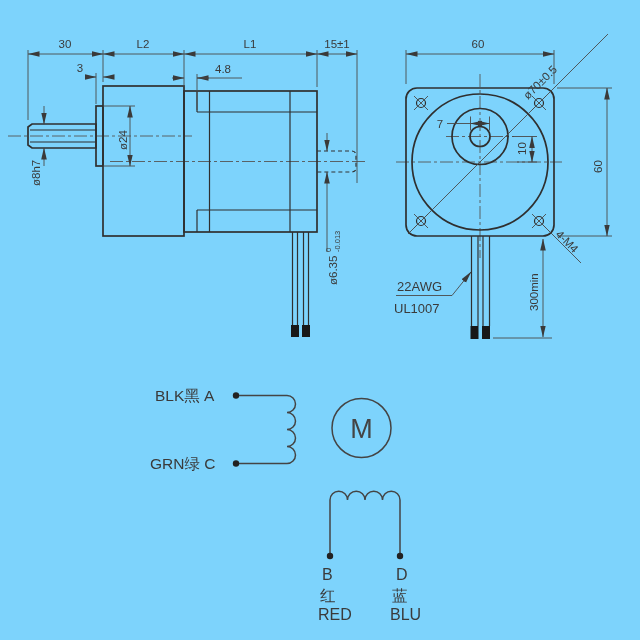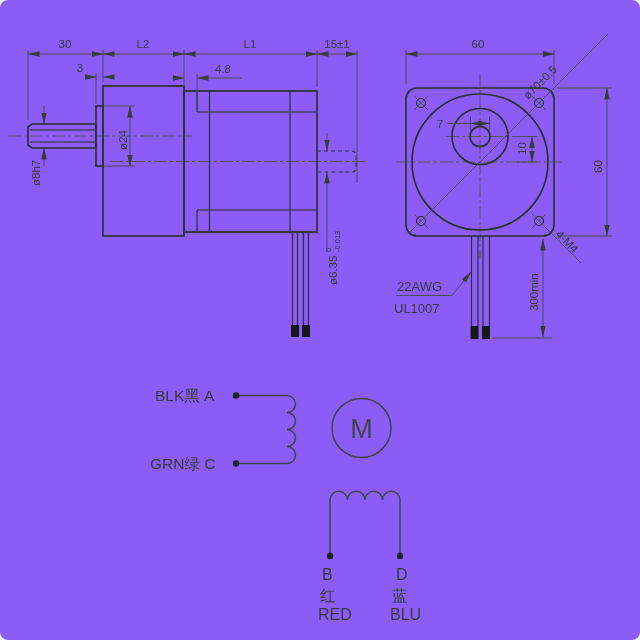--- a/index.html
+++ b/index.html
@@ -1,16 +1,16 @@
 <!DOCTYPE html>
 <html><head>
 <meta charset="utf-8">
 <style>
   html,body{margin:0;padding:0;background:#ffffff;}
-  .stage{width:640px;height:640px;position:relative;background:#8b5cf6;font-family:"Liberation Sans",sans-serif;border-radius:8px;}
+  .stage{width:640px;height:640px;position:relative;background:#7dd3fc;font-family:"Liberation Sans",sans-serif;}
   svg{display:block;}
   text{fill:#3a3a3a;font-family:"Liberation Sans","DejaVu Sans",sans-serif;}
   .dimtxt{font-size:11.5px;}
   .smalltol{font-size:7.5px;}
   .calltxt{font-size:13px;}
   .schtxt{font-size:15.5px;}
   .schtxt2{font-size:16px;}
   .mtxt{font-size:27px;fill:#444;}
   .outline{stroke:#2f2f2f;stroke-width:1.7;fill:none;}
   .outline2{stroke:#2f2f2f;stroke-width:1.2;fill:none;}

